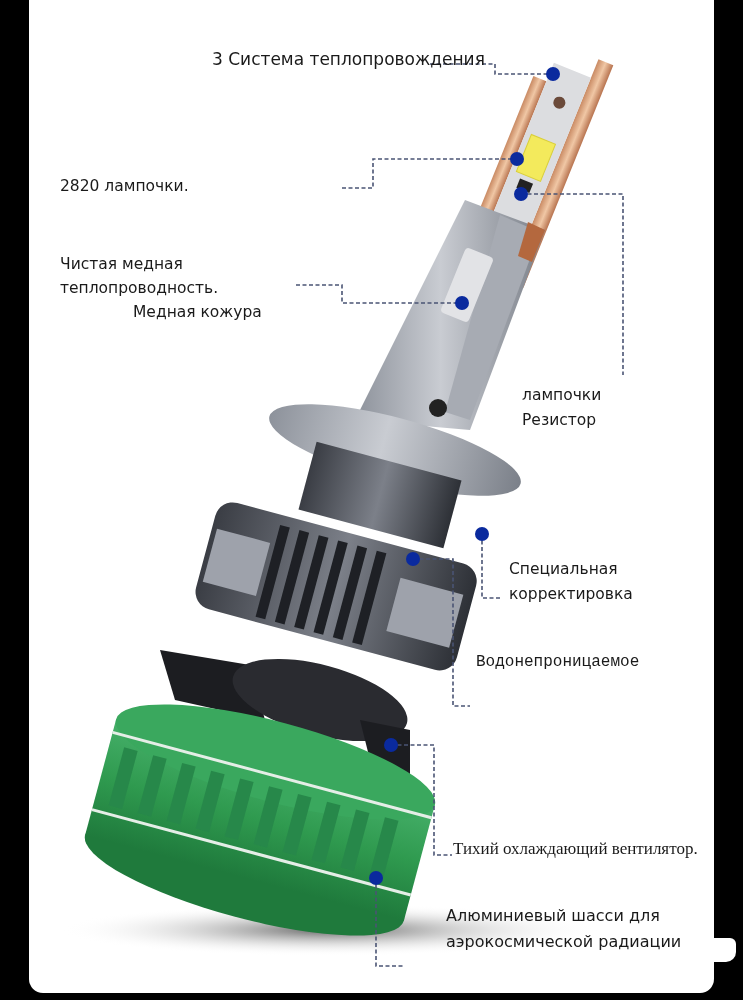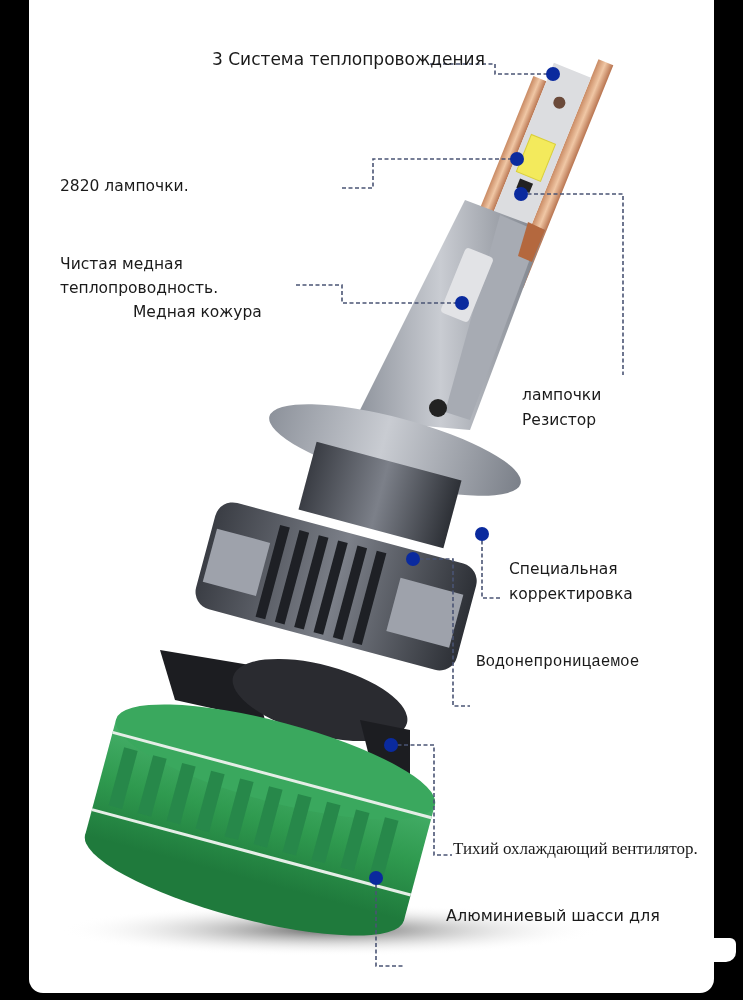--- a/index.html
+++ b/index.html
@@ -173,13 +173,14 @@
 <div class="label lbl-big" style="left:476px; top:650px; line-height:25px;font-family:Liberation Mono, monospace;">
   <div>Водонепроницаемое</div>
 </div>
 
 <div class="label lbl-small" style="left:453px; top:838px;font-family:Liberation Serif, serif;">
   <div>Тихий охлаждающий вентилятор.</div>
 </div>
 
 <div class="label lbl-big" style="left:410px; top:903px; line-height:26px;margin-left:36px;">
   <div>Алюминиевый шасси для</div>
+  <div>аэрокосмической радиации</div>
 </div>
 
 </body></html>

